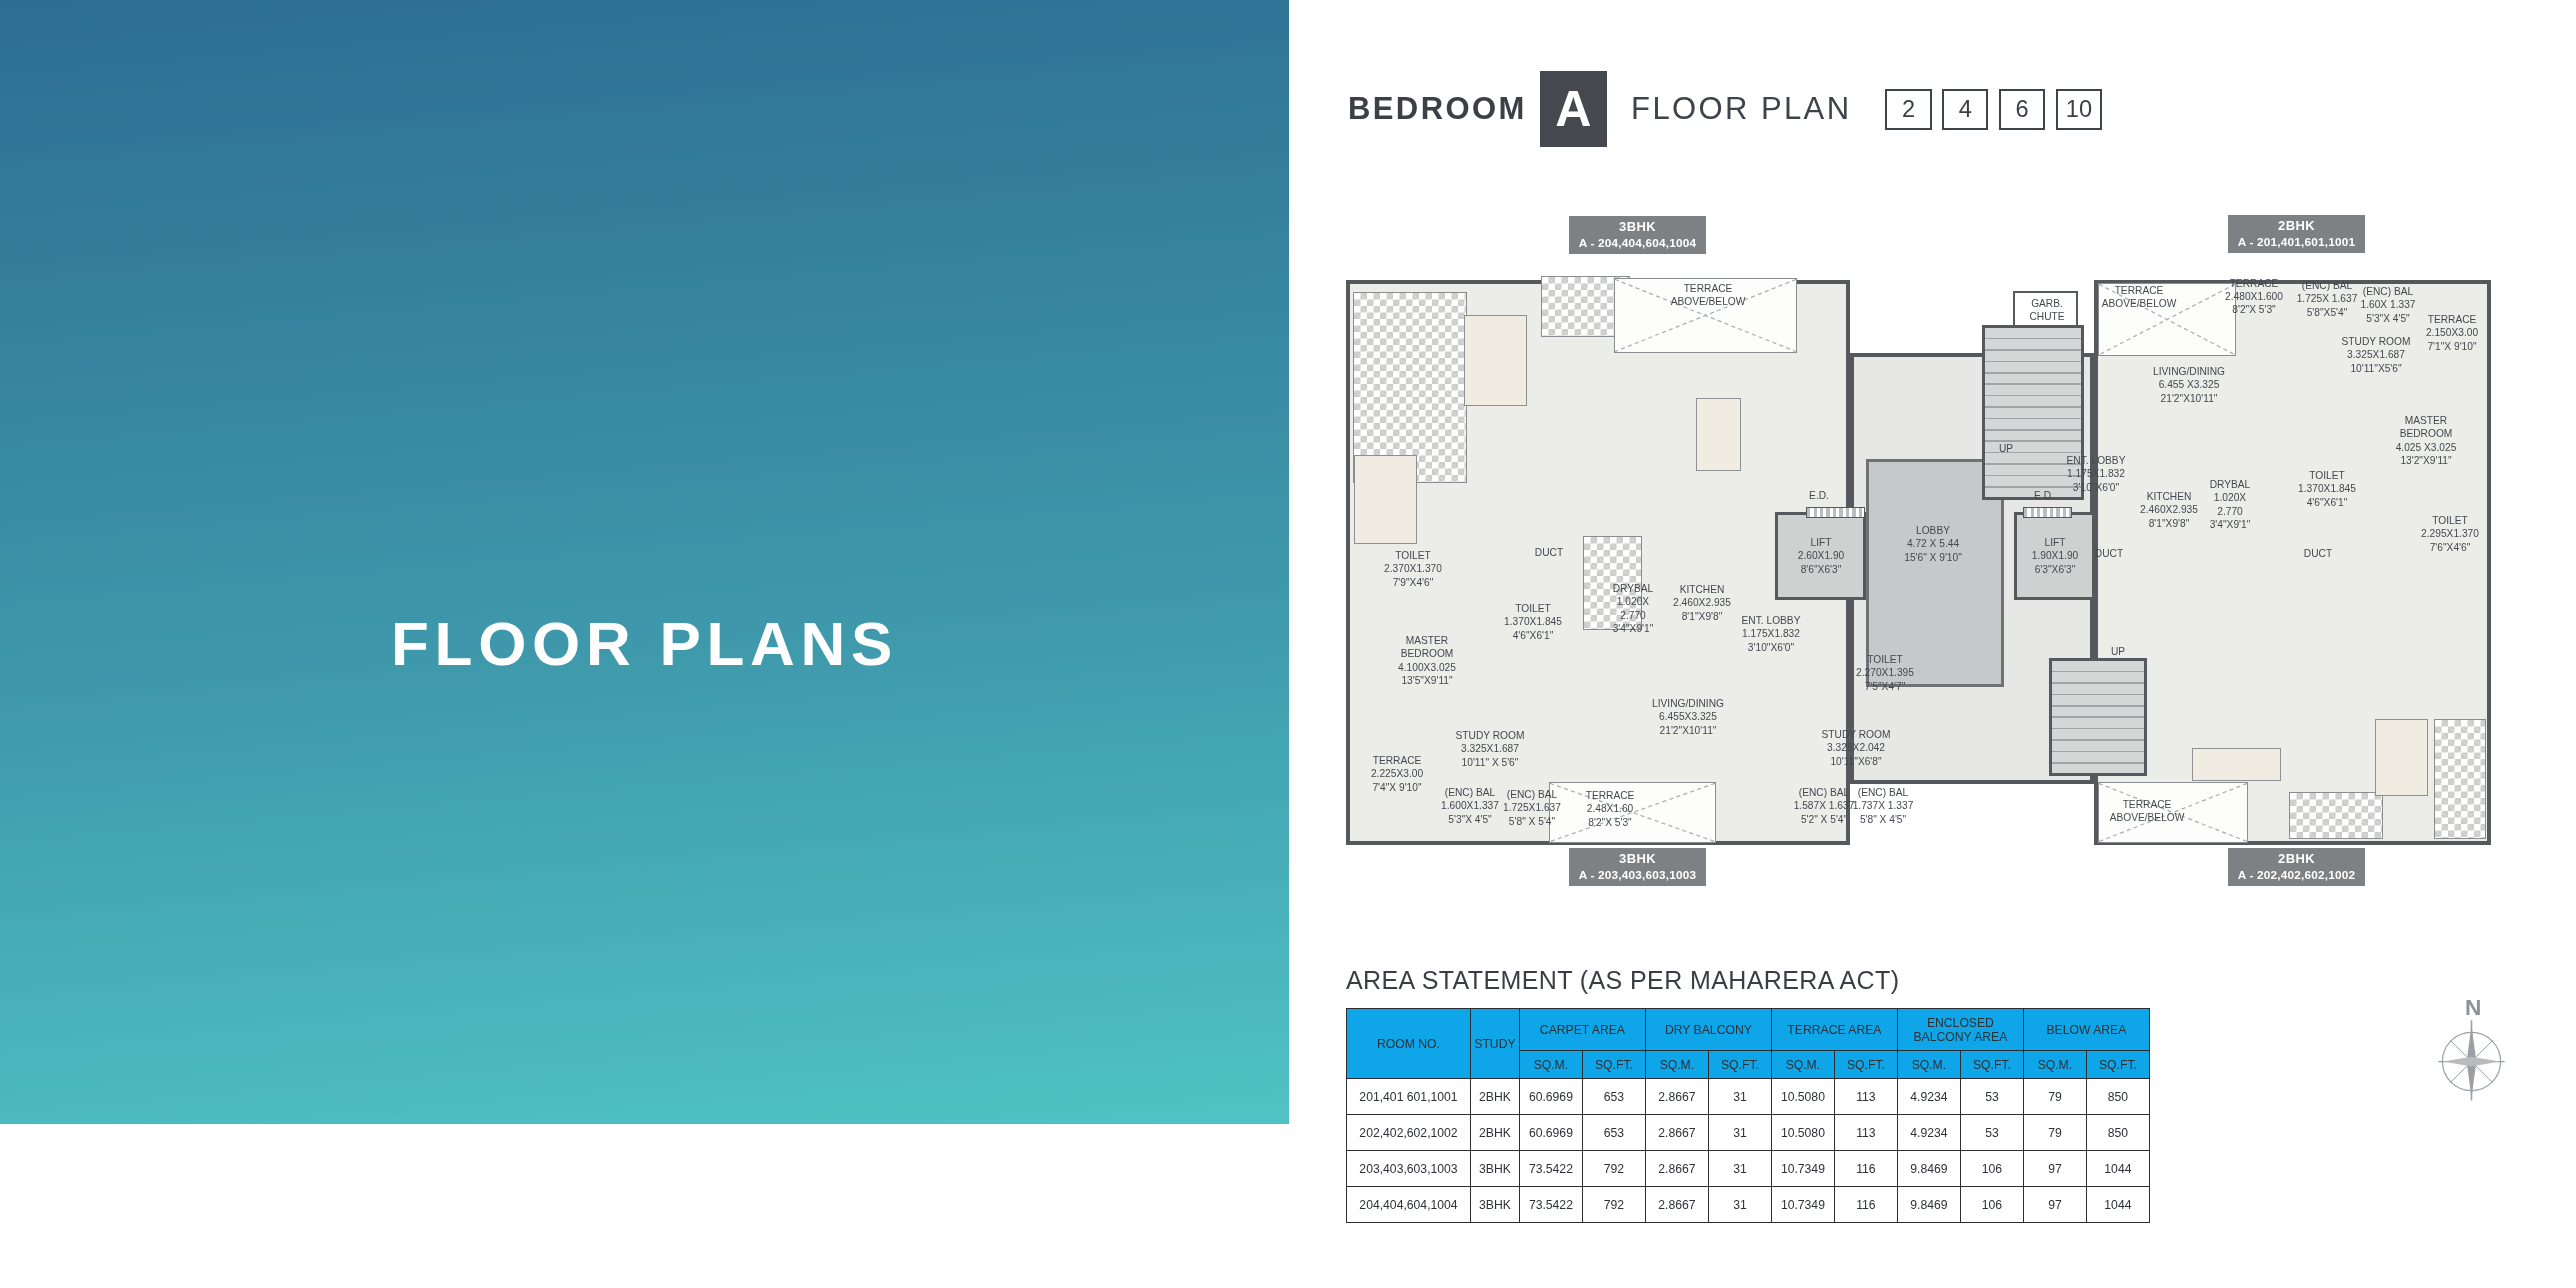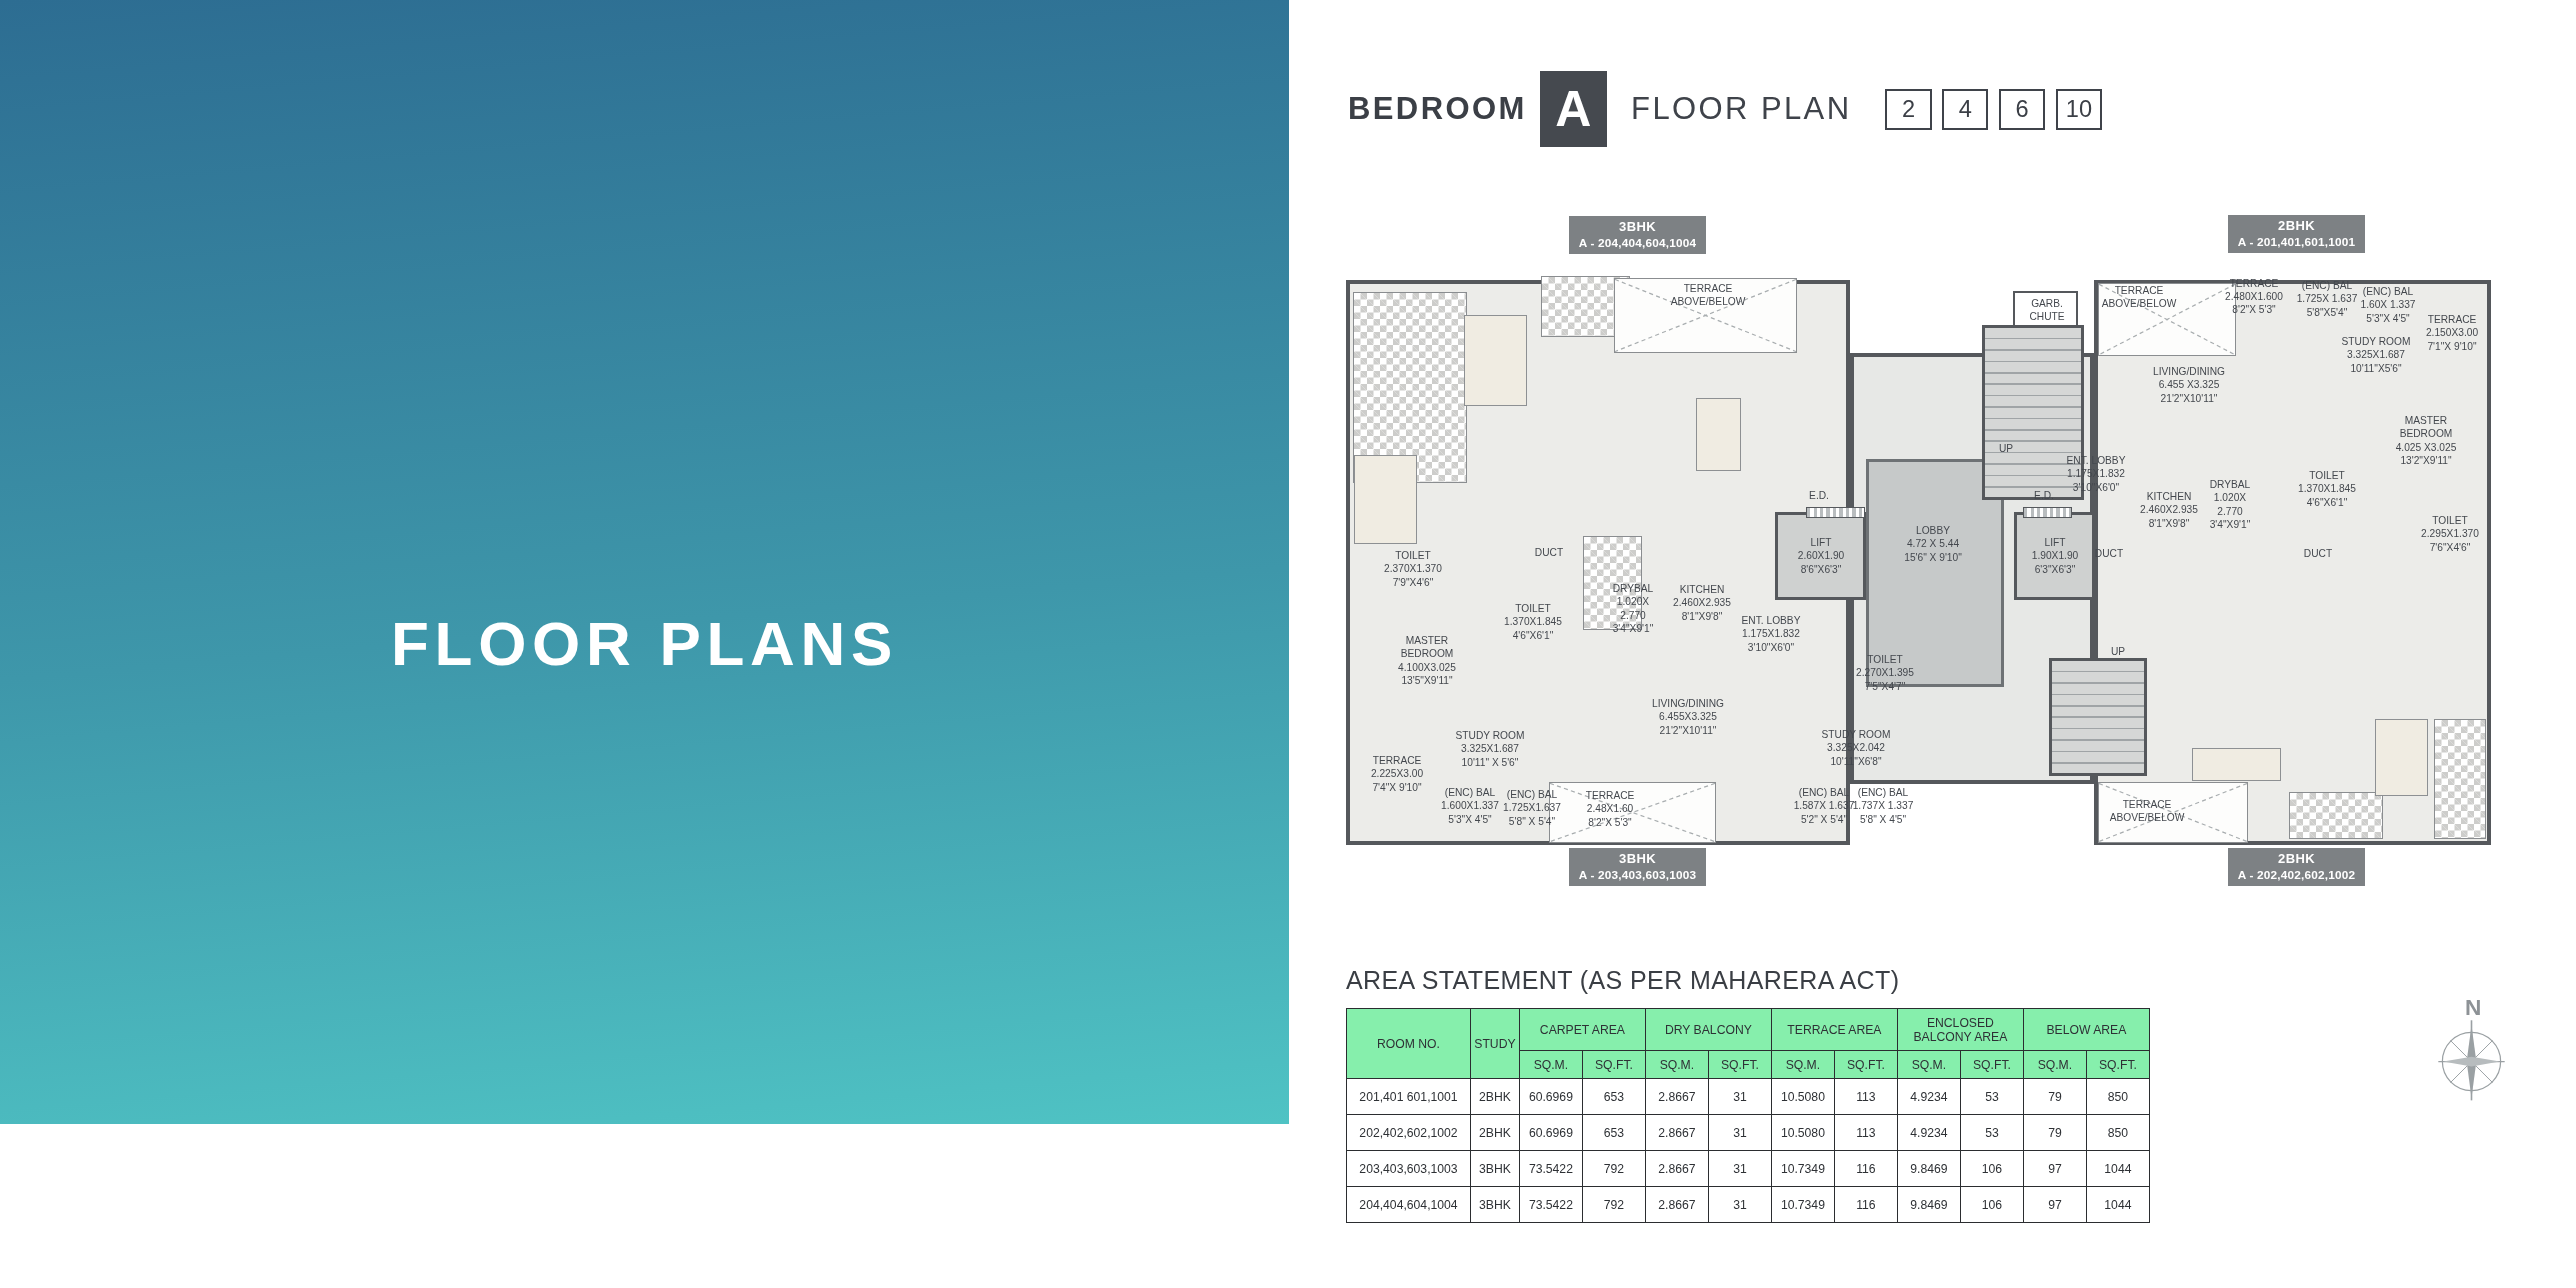--- a/index.html
+++ b/index.html
@@ -50,21 +50,21 @@
   .furn{position:absolute;background:#f0ece2;border:1.6px solid #8d9093;box-sizing:border-box}
   .room{position:absolute;transform:translate(-50%,-50%);white-space:pre-line;text-align:center;
     font-size:10.2px;line-height:1.3;font-weight:500;color:#44484e}
 
   
   #table-title{position:absolute;left:1346px;top:966px;font-size:25px;font-weight:500;
     color:#3a3e44;letter-spacing:0.4px}
   #area-table{position:absolute;left:1346px;top:1008px;border-collapse:collapse;background:#fff}
   #area-table th,#area-table td{border:1.6px solid #2b2d30;text-align:center;vertical-align:middle;
     font-size:12.2px;color:#2e3135;padding:0 3.3px;box-sizing:border-box}
-  #area-table th{background:#86efac;font-weight:500;white-space:pre-line}
+  #area-table th{background:#0ea5e9;font-weight:500;white-space:pre-line}
   #area-table thead tr:first-child th{height:42px}
   #area-table thead tr:last-child th{height:28px}
   #area-table tbody td{height:36px;background:#ffffff}
   .w-flat{width:124px}.w-type{width:47px}.w-num{width:63px}
 
   
   #compass{position:absolute;left:2427px;top:994px}
   #compass line,#compass circle{stroke:#9aa0a3;fill:none}
   #compass text{fill:#8d9296;font-size:28px;font-weight:bold;font-family:"Liberation Sans",sans-serif}
 </style>

